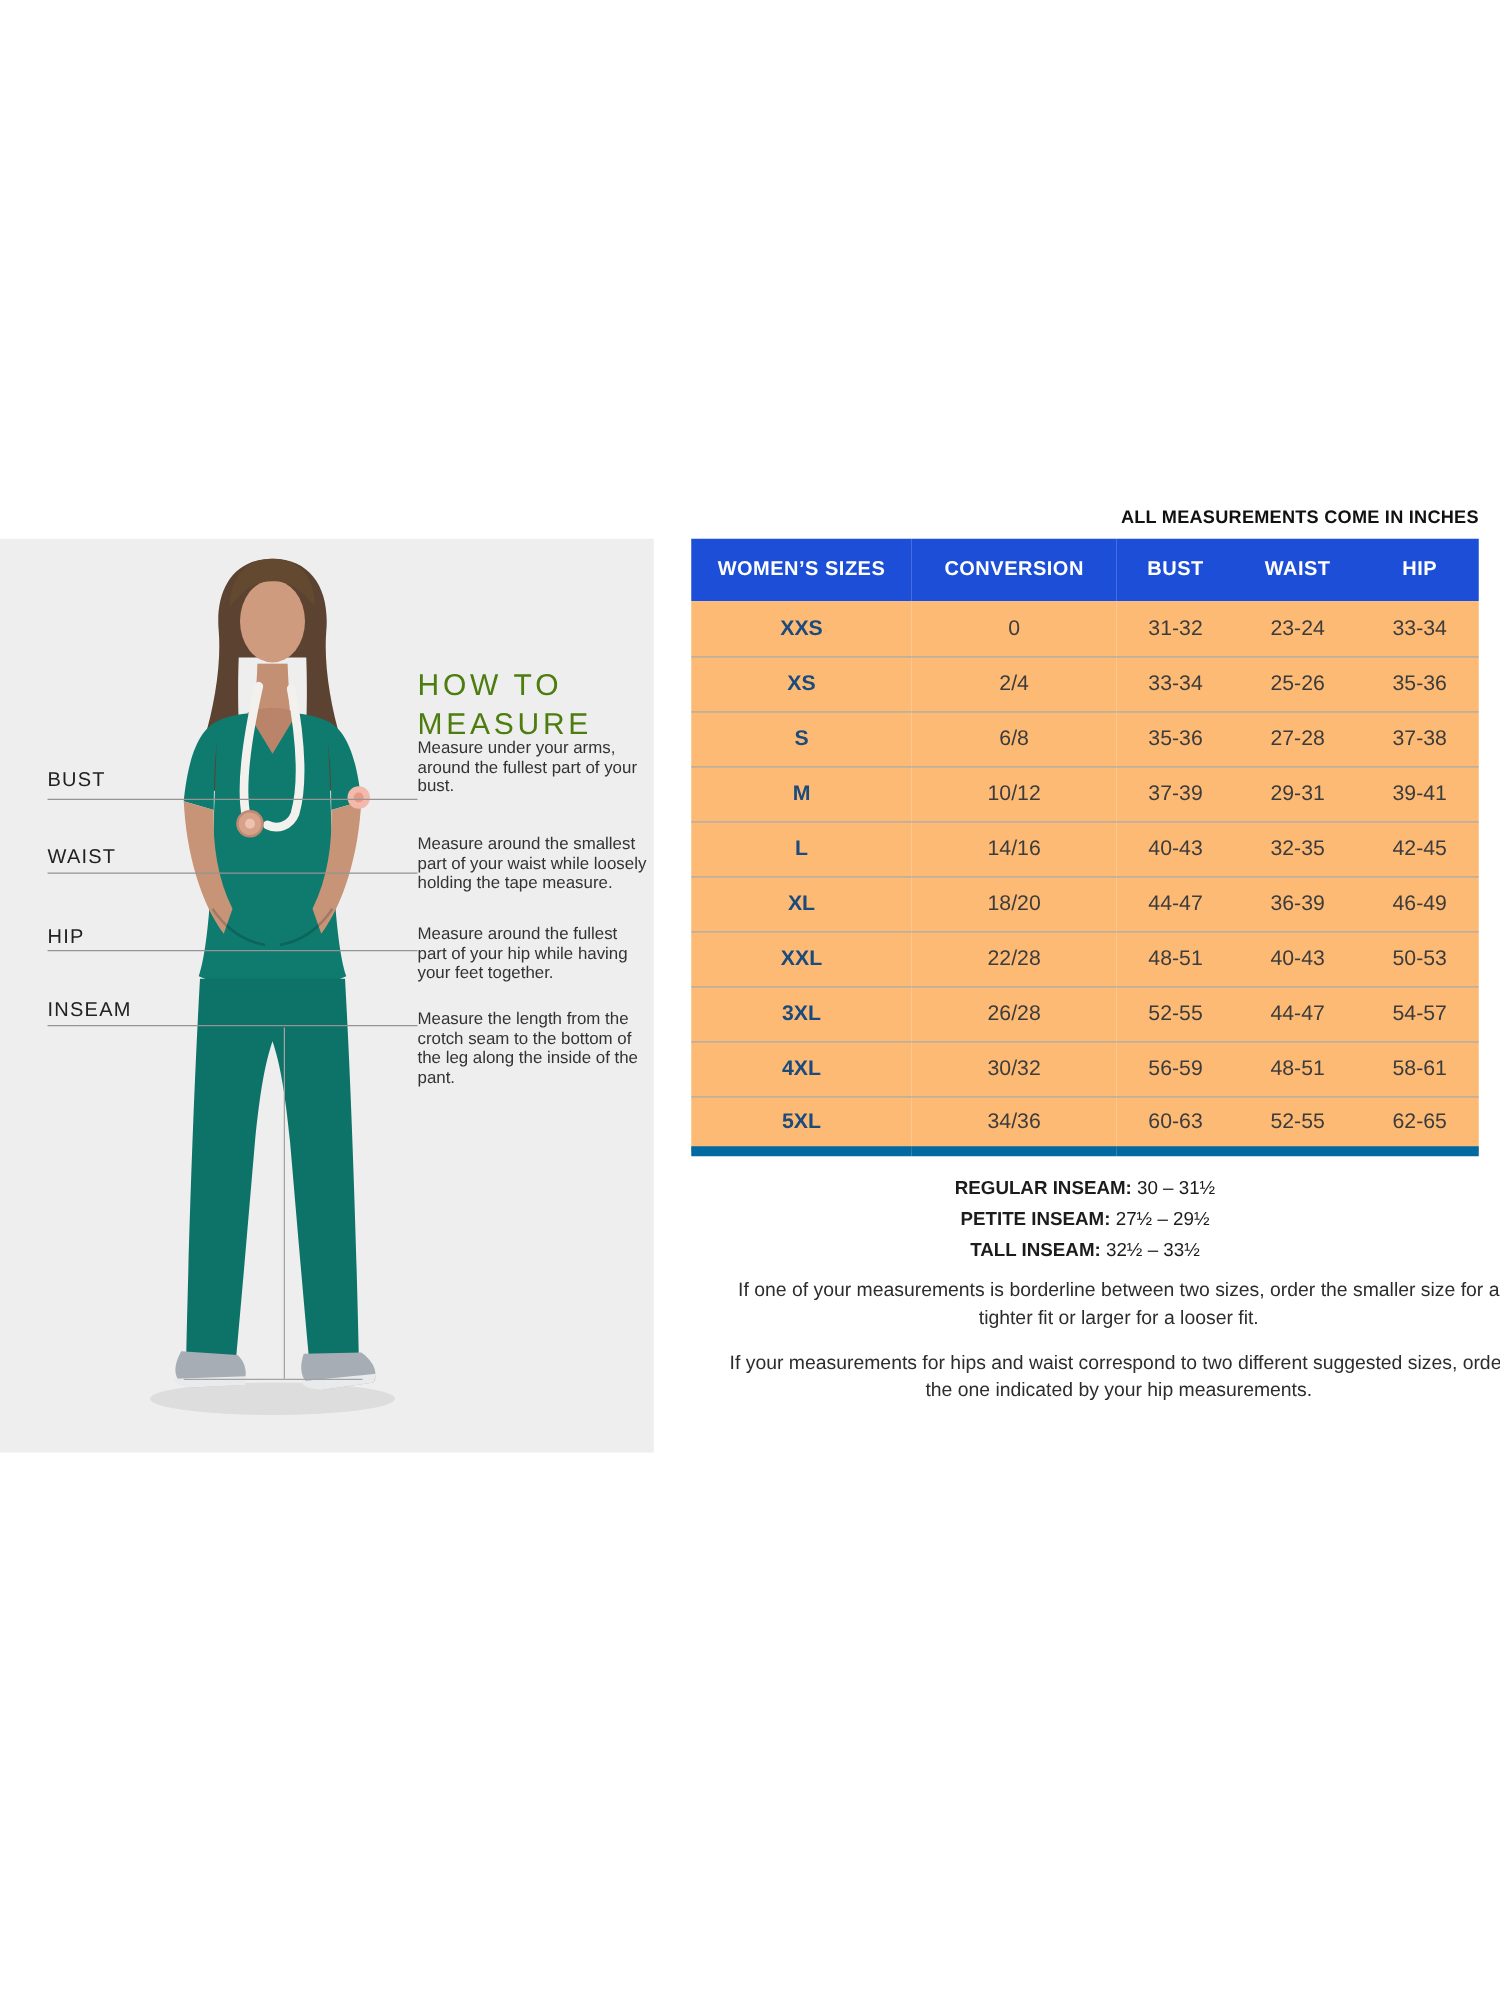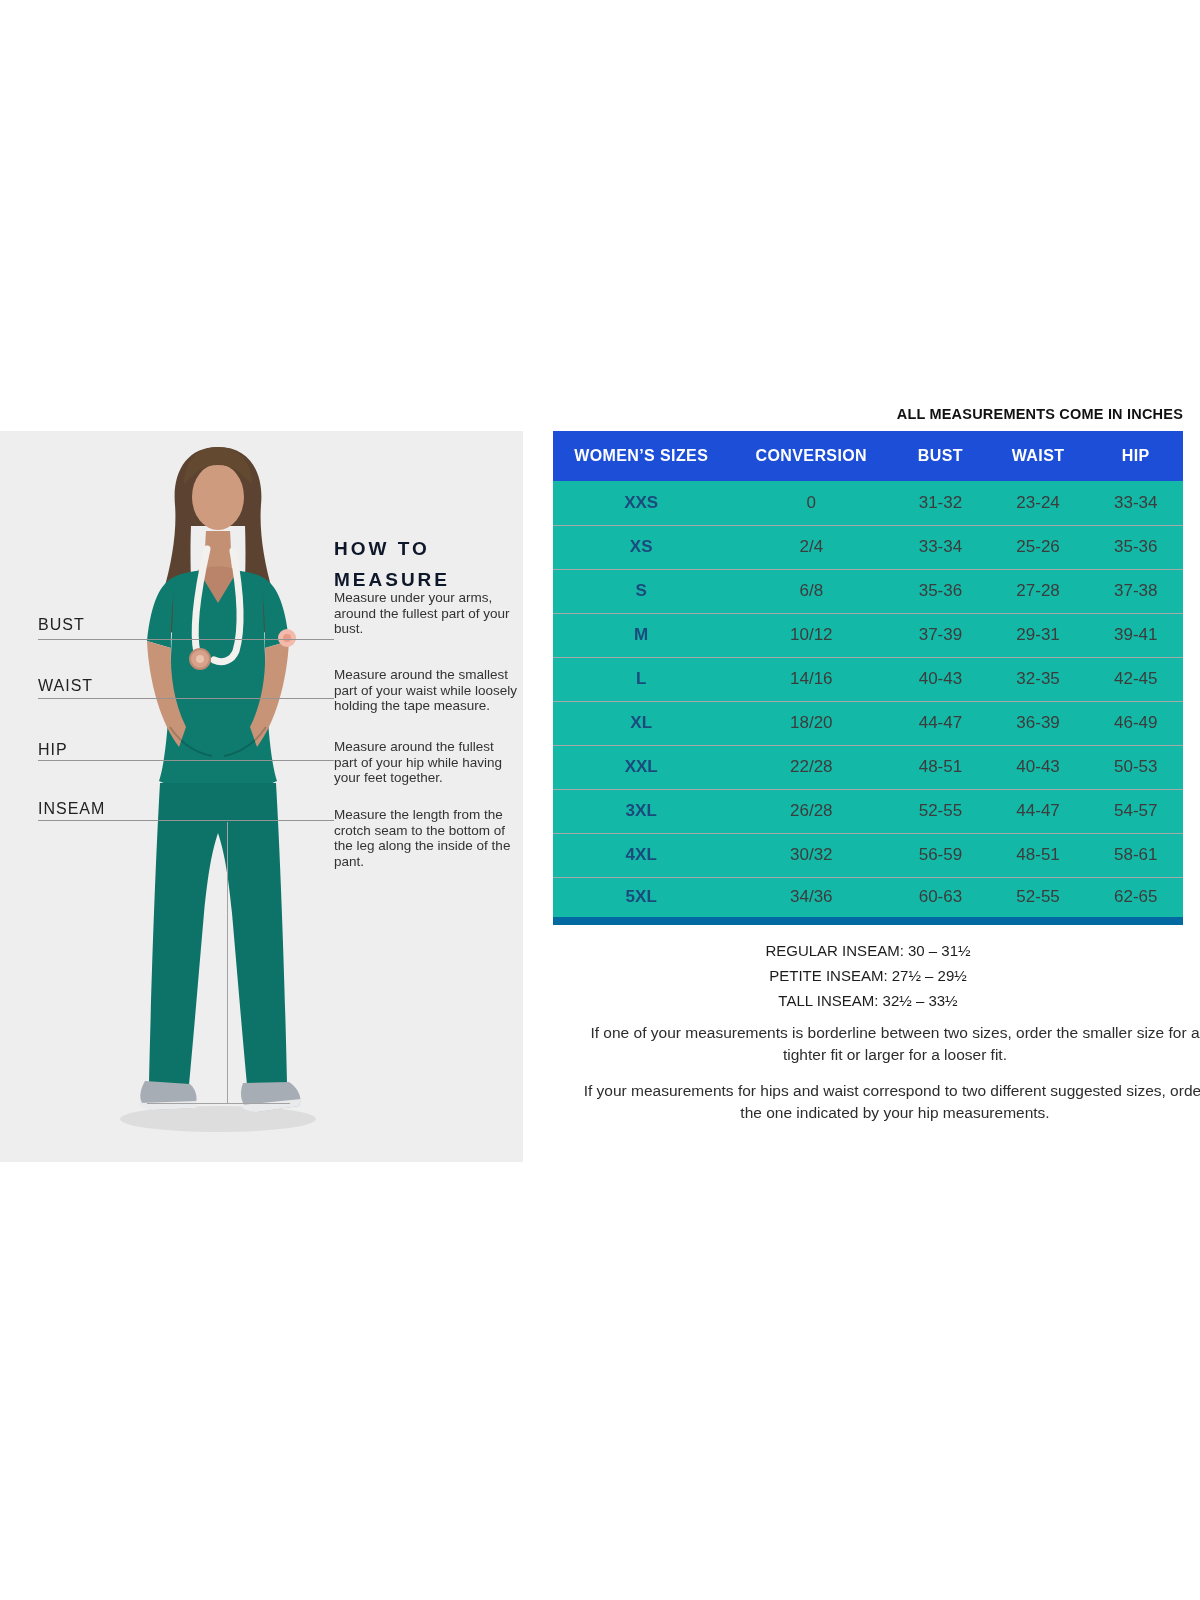--- a/index.html
+++ b/index.html
@@ -27,22 +27,22 @@
   .v-line {
     position:absolute; left:227px; top:391px; width:1px; height:281px;
     background:#a3a3a3; z-index:3;
   }
   .f-line {
     position:absolute; left:147px; top:672px; width:143px; height:1px;
     background:#a3a3a3; z-index:3;
   }
   .guide-title {
     position:absolute; left:334px; top:102px; width:185px;
-    font-size:19px; font-weight:bold; letter-spacing:3px;
-    line-height:31px; color:#0f172a; white-space:pre-line;
+    font-size:24px; font-weight:normal; letter-spacing:3px;
+    line-height:31px; color:#4d7c0f; white-space:pre-line;
   }
   .m-desc {
     position:absolute; left:334px; width:184px;
     font-size:13.5px; line-height:15.5px; color:#333333;
   }
   .desc-0 { top:159px; }
   .desc-1 { top:236px; }
   .desc-2 { top:308px; }
   .desc-3 { top:376px; }
   .label-0 { top:185px; }  .line-0 { top:208px; }
@@ -62,30 +62,30 @@
   }
   .size-table col.c1 { width:28%; } .size-table col.c2 { width:26%; }
   .size-table col.c3 { width:15%; } .size-table col.c4 { width:16%; }
   .size-table col.c5 { width:15%; }
   .size-table thead th {
     background:#1d4ed8; color:#ffffff; font-size:16px; font-weight:bold;
     height:50px; text-align:center; letter-spacing:0.4px;
   }
   .size-table tbody td {
     height:44px; text-align:center; font-size:17px; color:#3c3c3c;
-    border-bottom:1px solid #a8a8a8; background:#14b8a6;
+    border-bottom:1px solid #a8a8a8; background:#fdba74;
   }
   .size-table tbody td.size-cell { color:#1b4a7c; font-weight:bold; }
   .size-table tbody tr:last-child td { border-bottom:8px solid #0369a1; }
 
   .inseam-notes {
     position:absolute; left:553px; top:938px; width:630px;
     text-align:center; font-size:15px; line-height:25px; color:#1c1c1c;
   }
-  .inseam-notes .lbl { font-weight:normal; }
+  .inseam-notes .lbl { font-weight:bold; }
   .chart-note {
     position:absolute; left:580px; width:630px; text-align:center;
     font-size:15.5px; line-height:21.5px; color:#2d2d2d;
   }
   .note-0 { top:1022px; }
   .note-1 { top:1080px; }
 </style>
 </head>
 <body>
 

